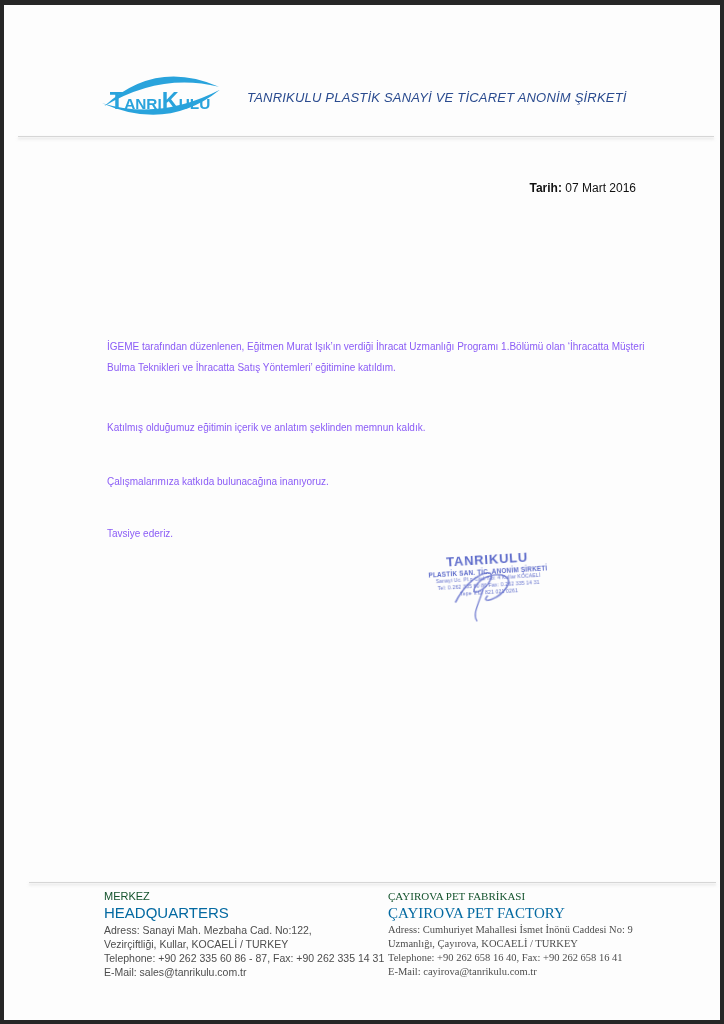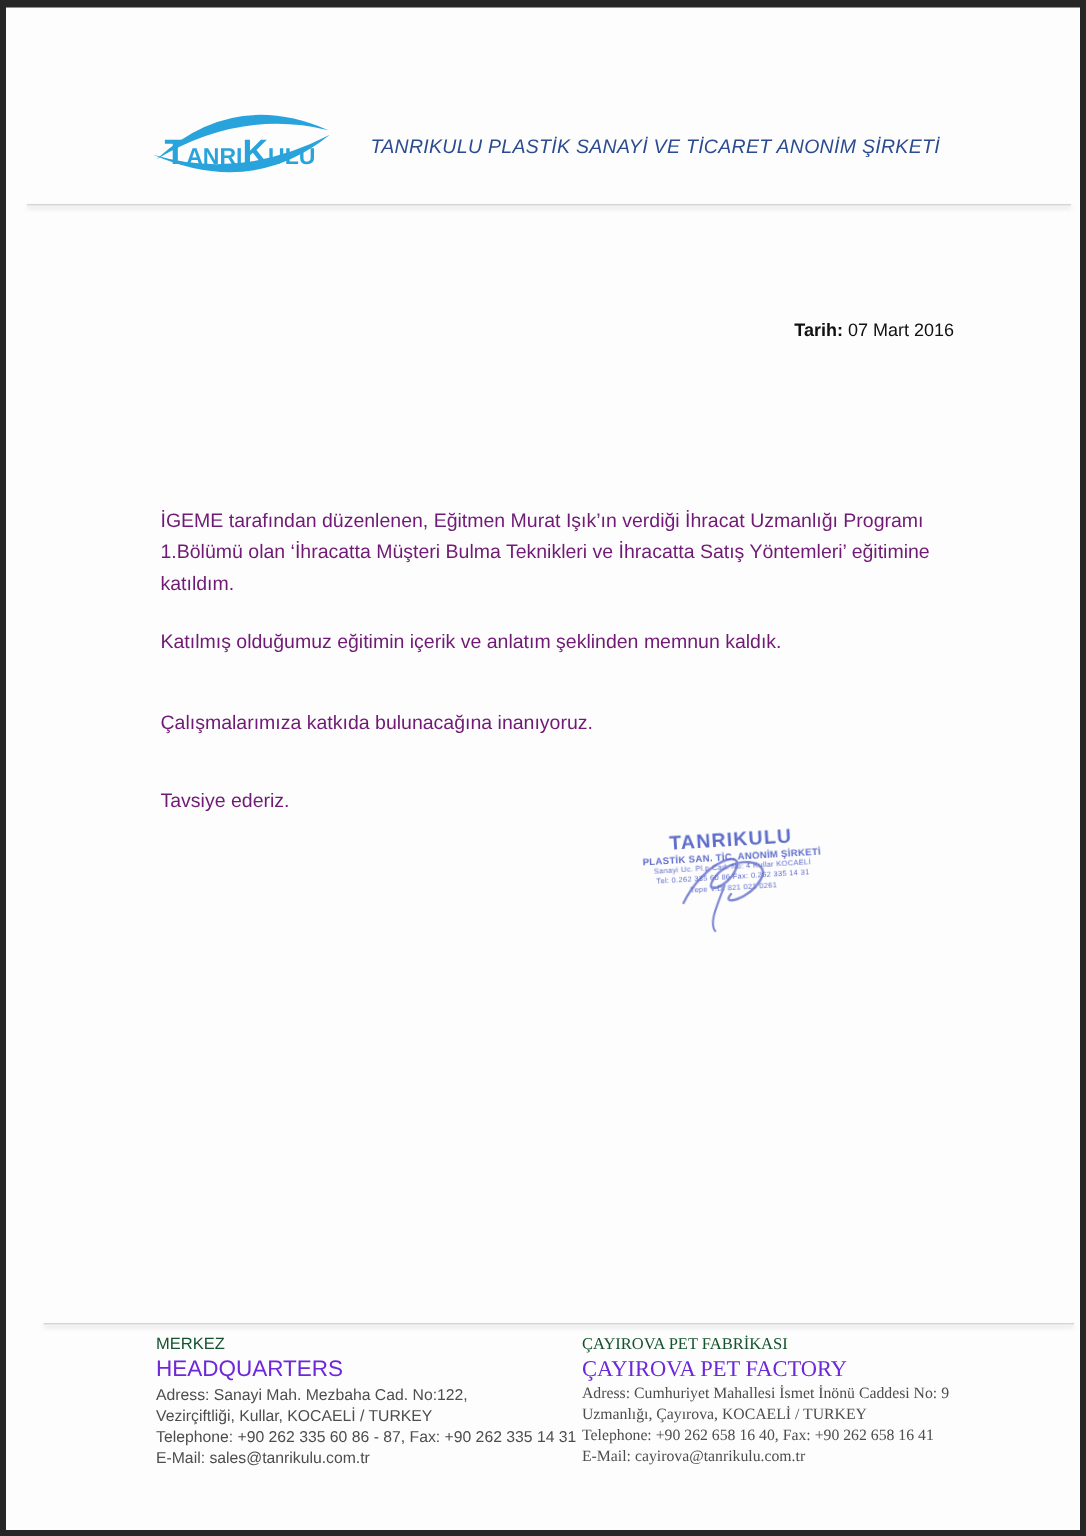--- a/index.html
+++ b/index.html
@@ -26,29 +26,29 @@
     color:#2a4b8f; white-space:nowrap;font-style:italic;
   }
   .header-rule {
     position:absolute; top:131px; left:14px; width:696px; height:1px;
     background:#d6d6d6;
     box-shadow:0 2px 3px rgba(175,175,175,0.55);
   }
 
   
   .date-line {
-    position:absolute; top:208px; right:84px;
+    position:absolute; top:176px; right:84px;
     font-size:12px; color:#111; white-space:nowrap;
   }
   .date-line .lbl { font-weight:bold; }
 
   
   .para {
     position:absolute; left:103px; width:548px;
-    font-size:13px; line-height:21px; color:#701a75;
+    font-size:10px; line-height:21px; color:#8b5cf6;
   }
   .para-1 { top:331px; }
   .para-2 { top:412px; }
   .para-3 { top:466px; }
   .para-4 { top:518px; }
 
   
   .stamp {
     position:absolute; left:424px; top:547px; width:120px;
     transform:rotate(-3.5deg);
@@ -68,21 +68,21 @@
   
   .footer-rule {
     position:absolute; top:877px; left:25px; width:687px; height:1px;
     background:#d6d6d6;
     box-shadow:0 2px 3px rgba(175,175,175,0.55);
   }
   .footer-col { position:absolute; top:884px; }
   .footer-col.left  { left:100px; width:290px; }
   .footer-col.right { left:384px; width:305px;font-family:Liberation Serif, serif; }
   .f-title-tr { font-size:11px; color:#14532d; line-height:15px; }
-  .f-title-en { font-size:15px; color:#6d28d9; line-height:18px; margin-bottom:1px; }
+  .f-title-en { font-size:15px; color:#0369a1; line-height:18px; margin-bottom:1px; }
   .f-line { font-size:10.5px; color:#4d4d4d; line-height:14px; white-space:nowrap; }
 </style>
 </head>
 <body>
 
 <div class="page">
 
   <div class="logo">
     <svg viewBox="0 0 250 112" width="128" height="62" xmlns="http://www.w3.org/2000/svg">
       <path d="M16 76 Q 116 -16 240 38 Q 126 10 16 76 Z" fill="#29a3dc"></path>

